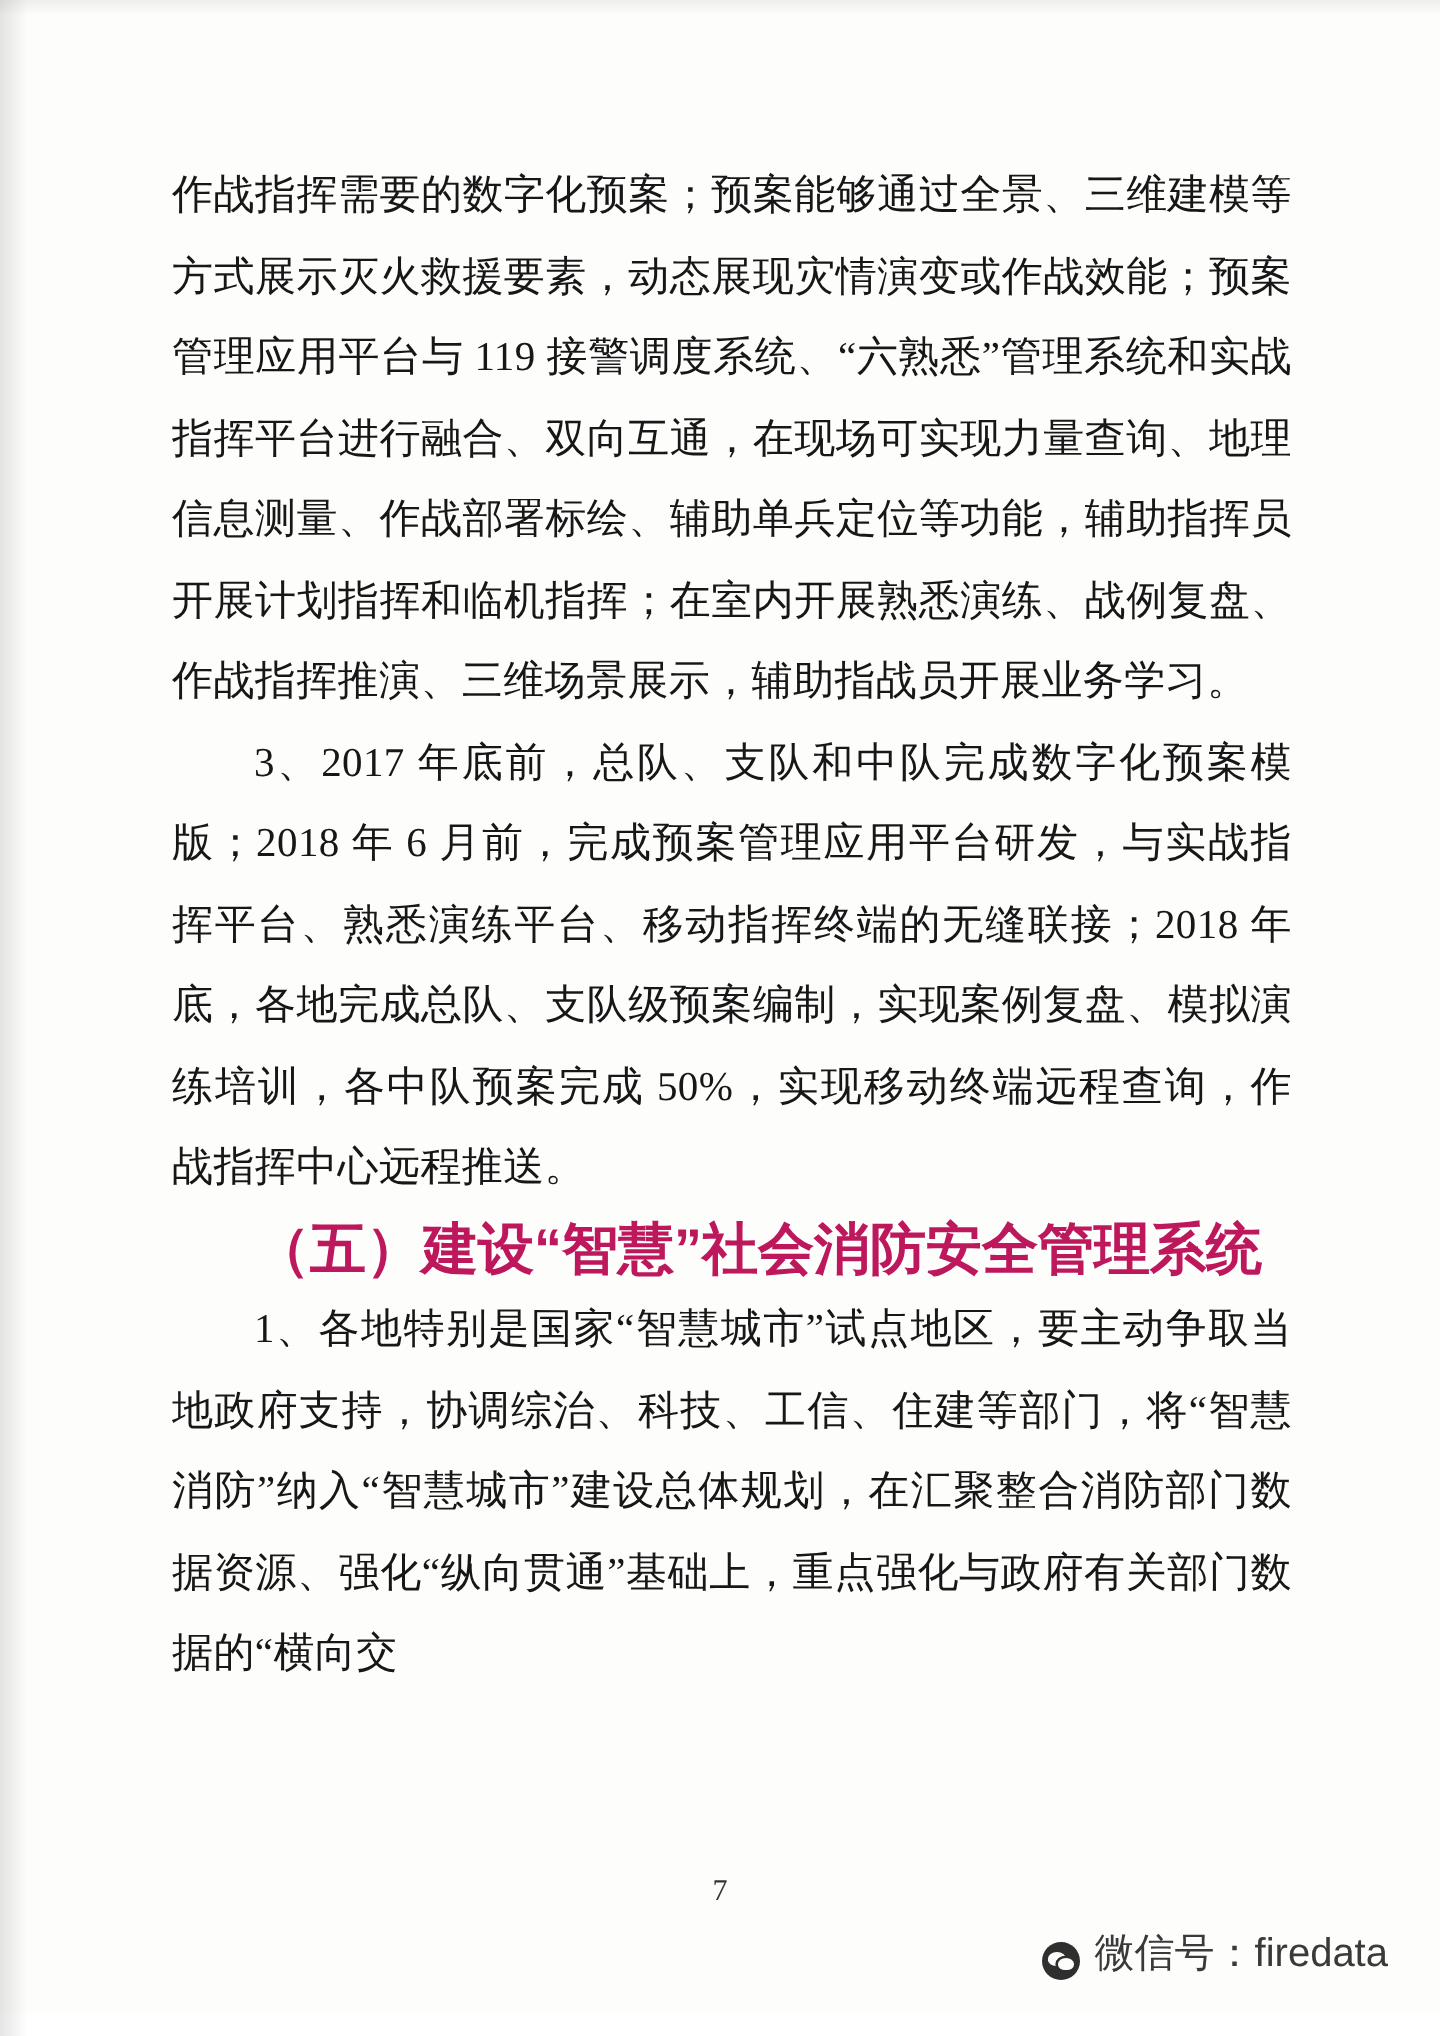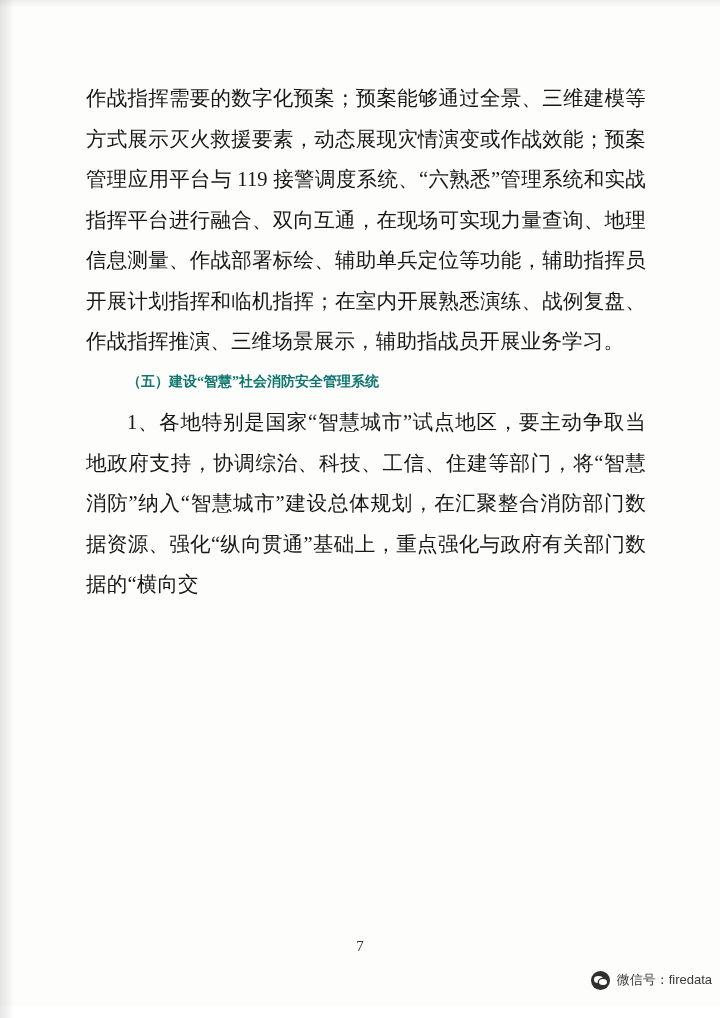--- a/index.html
+++ b/index.html
@@ -36,46 +36,46 @@
     text-justify: inter-ideograph;
     letter-spacing: 0.2px;
     color: #171717;
     font-family: "Liberation Serif", "DejaVu Serif", serif;
   }
   p.indent {
     text-indent: 41px;
   }
   p.heading {
     margin: 0;
-    font-size: 14px;
+    font-size: 28px;
     line-height: 40.5px;
     font-weight: bold;
     text-indent: 41px;
-    color: #0f766e;
-    font-family: Liberation Serif, serif;
+    color: #be185d;
+    font-family: Liberation Sans, sans-serif;
   }
   .page-number {
     position: absolute;
     left: 0;
     top: 938px;
     width: 720px;
     text-align: center;
     font-size: 15px;
     color: #333;
     font-family: "Liberation Serif", serif;
   }
   .footer-badge {
     position: absolute;
-    right: 8px;
+    right: 26px;
     bottom: 16px;
     display: flex;
-    align-items: flex-start;
+    align-items: flex-end;
     gap: 7px;
     color: #3a3a3a;
-    font-size: 13px;
+    font-size: 20px;
     font-family: "Liberation Sans", sans-serif;
   }
   .wechat-icon {
     width: 19px;
     height: 19px;
     border-radius: 50%;
     background: #2f2f2f;
     position: relative;
     display: inline-block;
   }
@@ -114,20 +114,21 @@
 </head>
 <body>
 
 <div class="page">
 
   <div class="edge-shadow-left"></div>
   <div class="edge-shadow-top"></div>
 
   <div class="content">
     <p class="para">作战指挥需要的数字化预案；预案能够通过全景、三维建模等方式展示灭火救援要素，动态展现灾情演变或作战效能；预案管理应用平台与 119 接警调度系统、“六熟悉”管理系统和实战指挥平台进行融合、双向互通，在现场可实现力量查询、地理信息测量、作战部署标绘、辅助单兵定位等功能，辅助指挥员开展计划指挥和临机指挥；在室内开展熟悉演练、战例复盘、作战指挥推演、三维场景展示，辅助指战员开展业务学习。</p>
+    <p class="para indent">3、2017 年底前，总队、支队和中队完成数字化预案模版；2018 年 6 月前，完成预案管理应用平台研发，与实战指挥平台、熟悉演练平台、移动指挥终端的无缝联接；2018 年底，各地完成总队、支队级预案编制，实现案例复盘、模拟演练培训，各中队预案完成 50%，实现移动终端远程查询，作战指挥中心远程推送。</p>
     <p class="heading">（五）建设“智慧”社会消防安全管理系统</p>
     <p class="para indent">1、各地特别是国家“智慧城市”试点地区，要主动争取当地政府支持，协调综治、科技、工信、住建等部门，将“智慧消防”纳入“智慧城市”建设总体规划，在汇聚整合消防部门数据资源、强化“纵向贯通”基础上，重点强化与政府有关部门数据的“横向交</p>
   </div>
 
   <div class="page-number">7</div>
 
   <div class="footer-badge">
     <span class="wechat-icon"></span>
     <span>微信号：firedata</span>
   </div>

